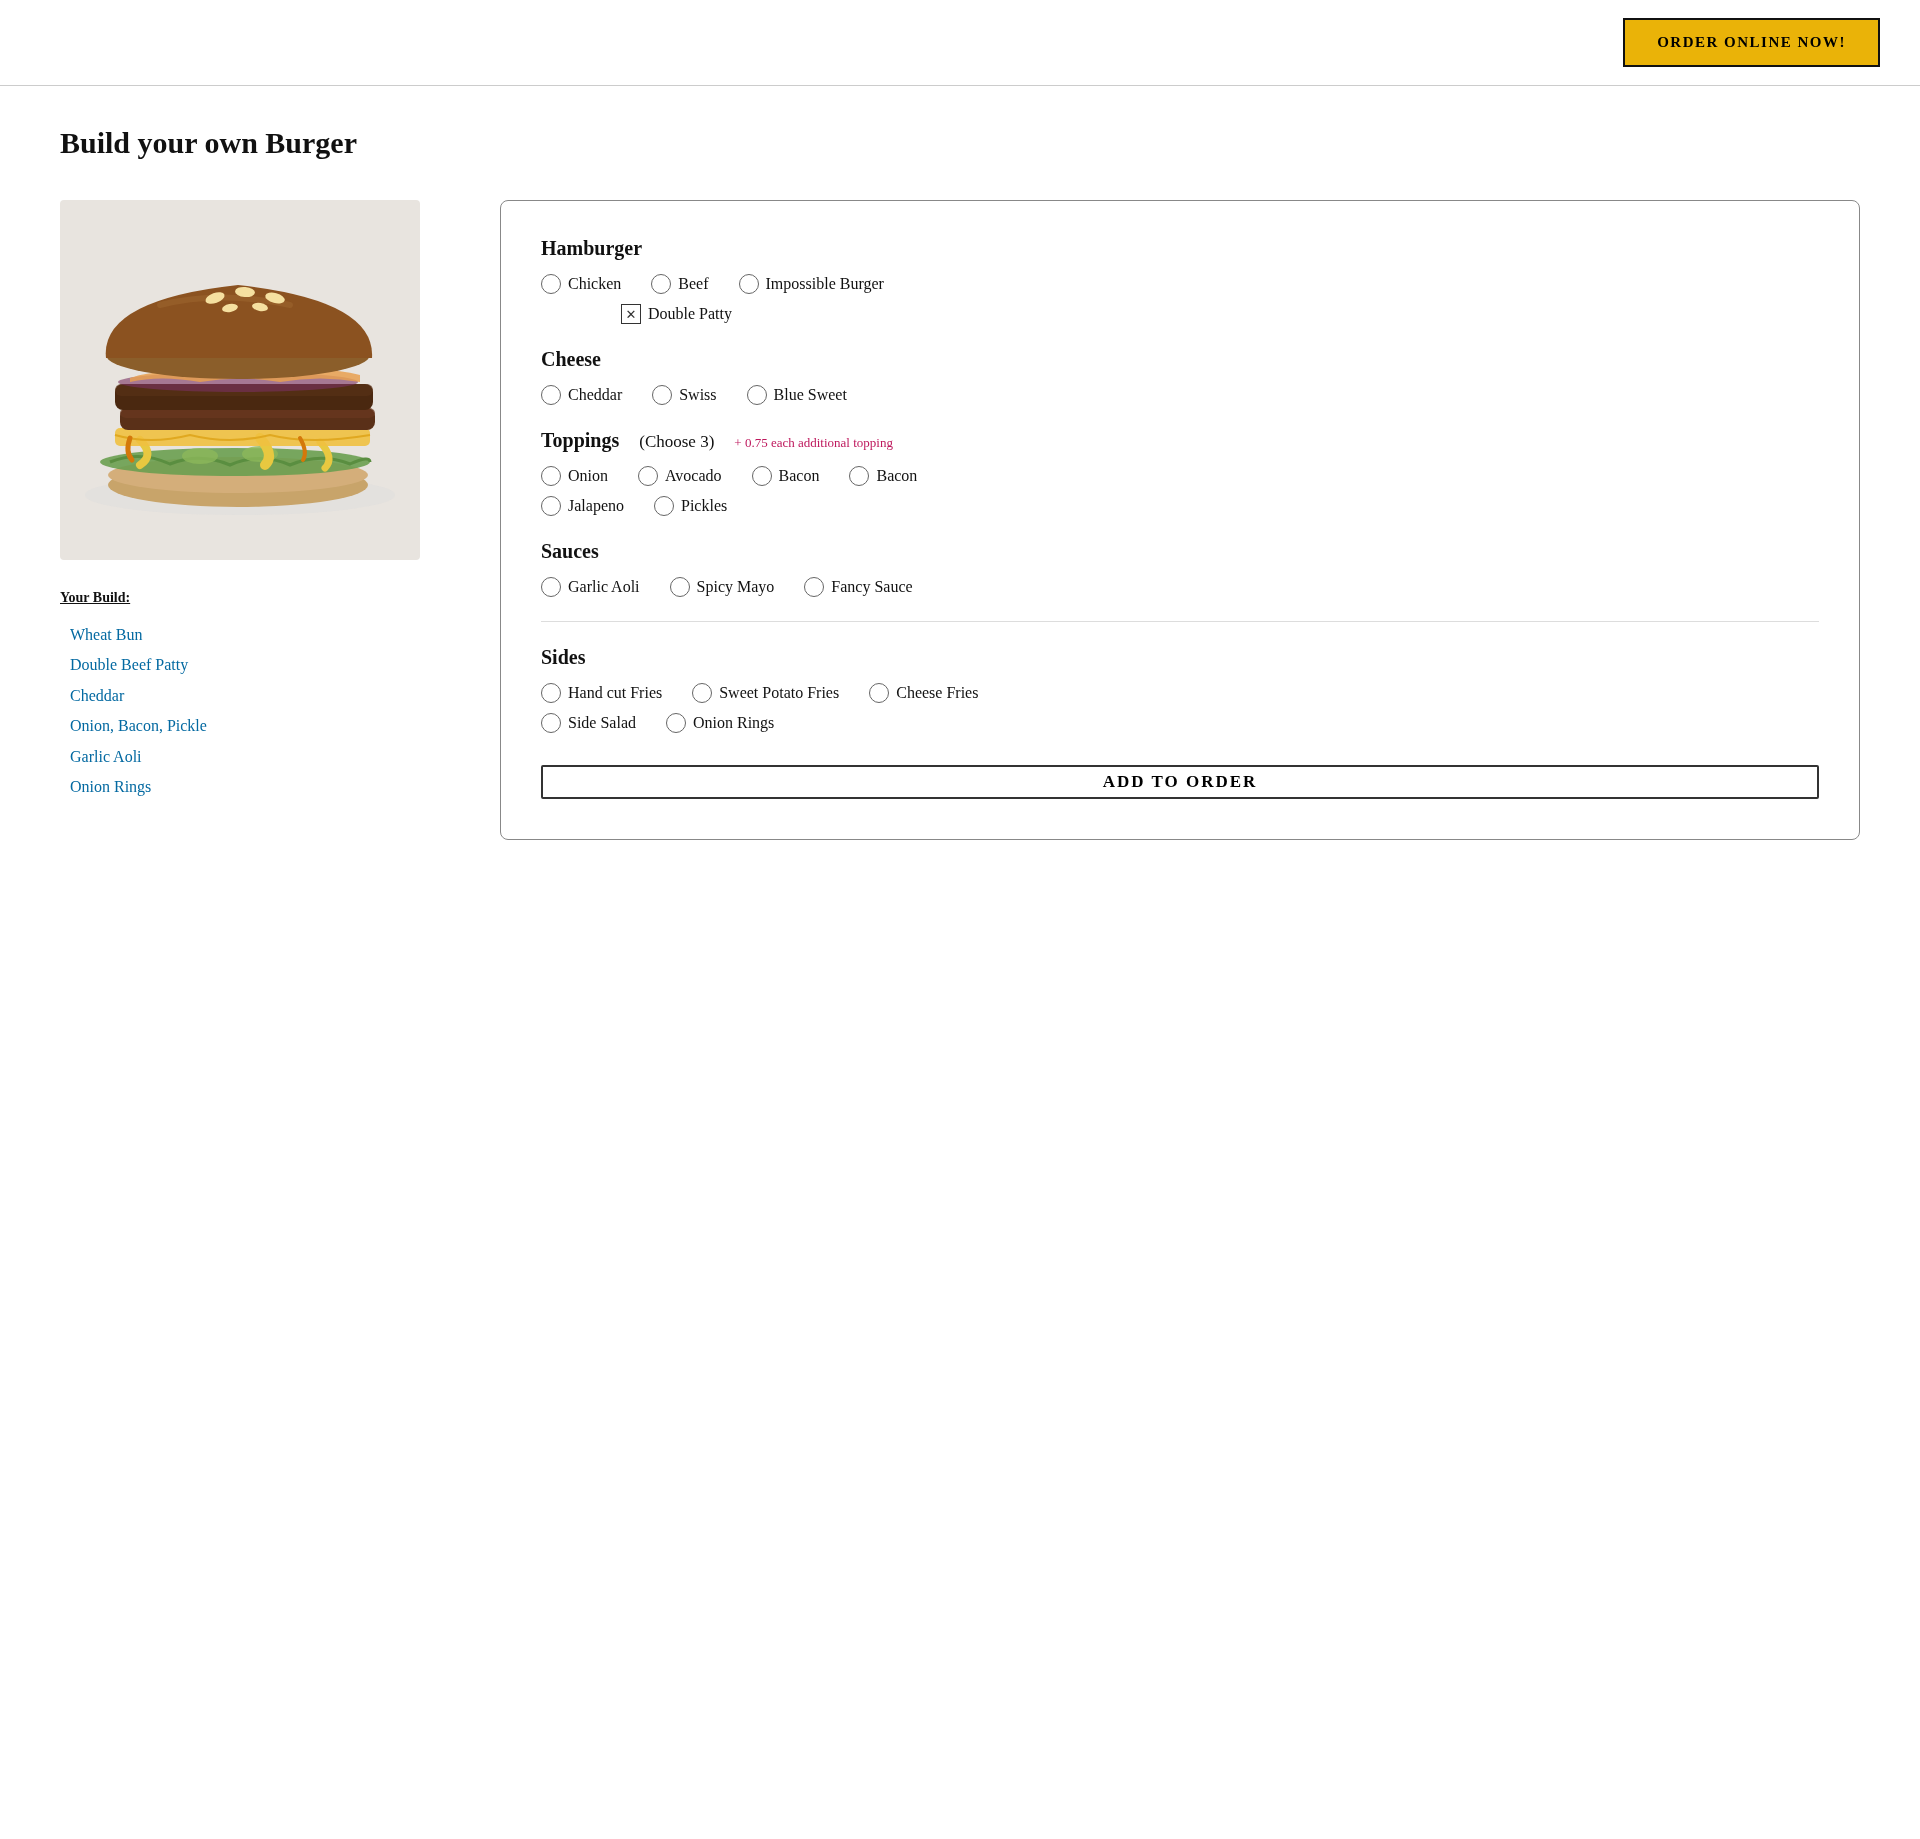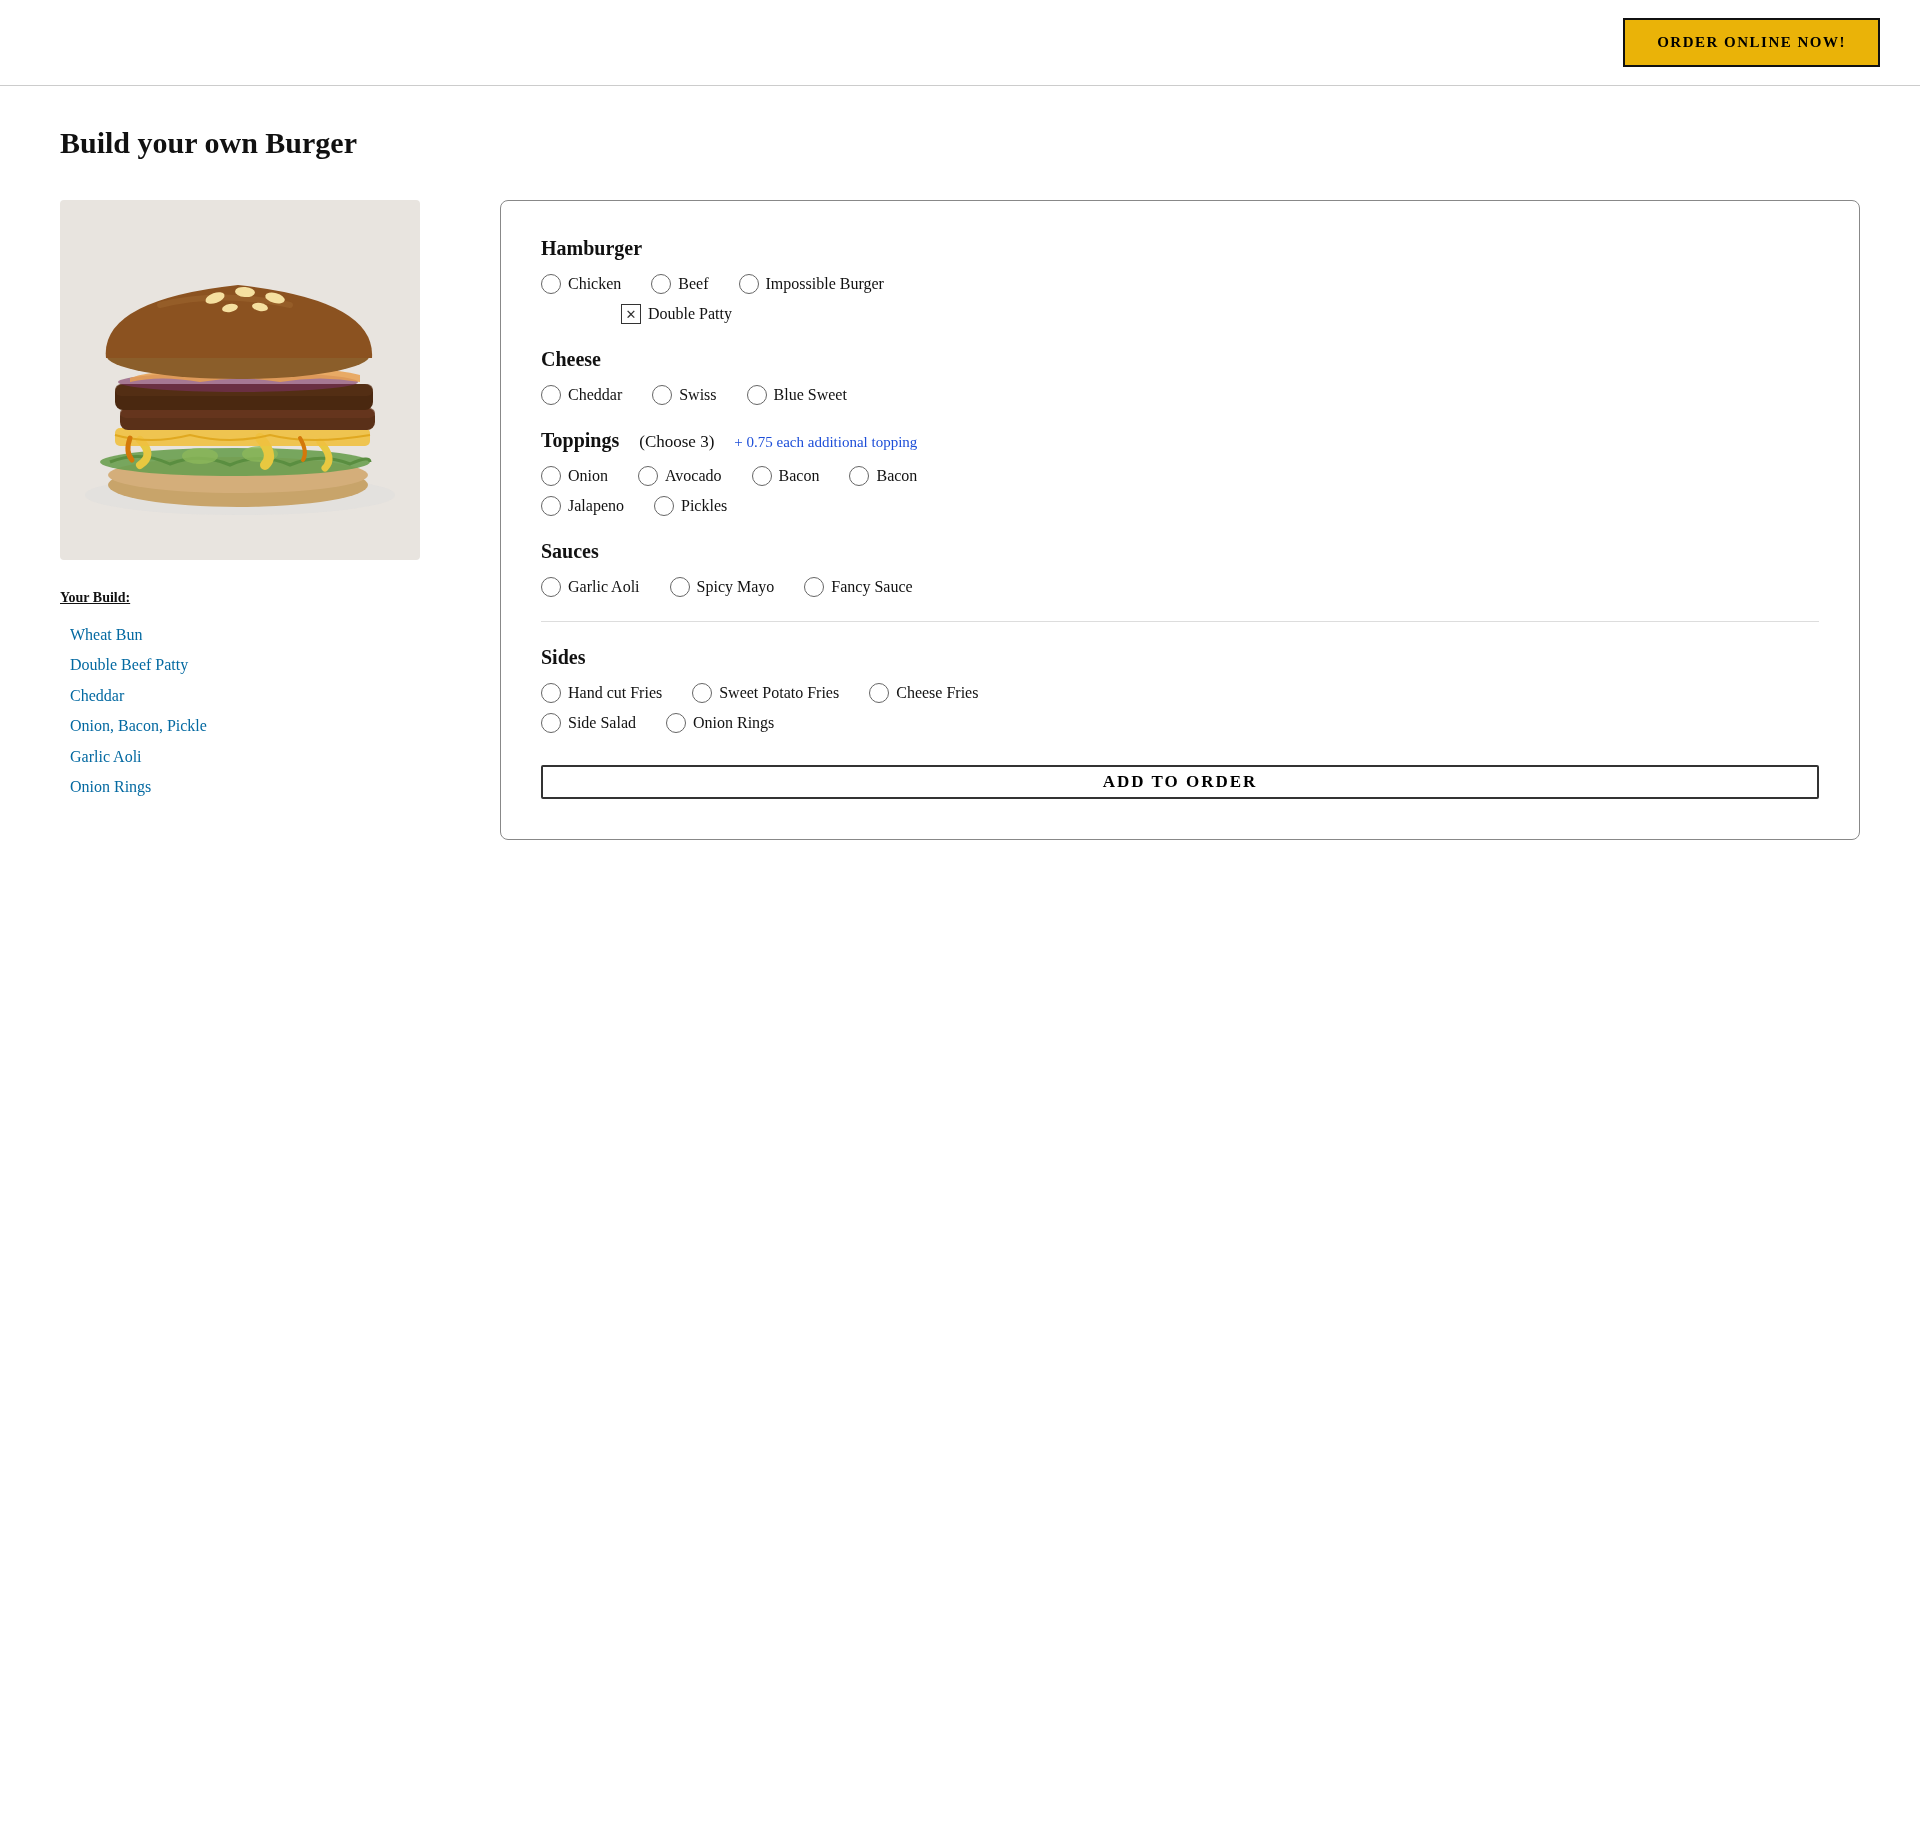--- a/index.html
+++ b/index.html
@@ -168,22 +168,22 @@
       line-height: 1;
     }
 
     .toppings-header {
       display: flex;
       align-items: baseline;
       gap: 20px;
       margin-bottom: 14px;
     }
     .toppings-note {
-      font-size: 15px;
-      color: #1d4ed8;
+      font-size: 13px;
+      color: #be185d;
     }
 
     .divider {
       border: none;
       border-top: 1px solid #ddd;
       margin: 24px 0;
     }
 
     .add-to-order-btn {
       width: 100%;

